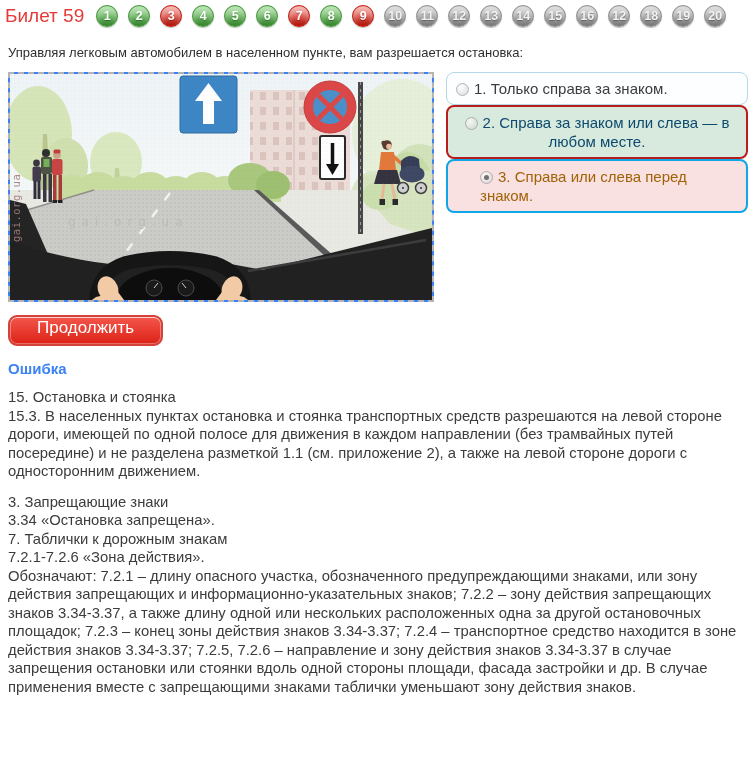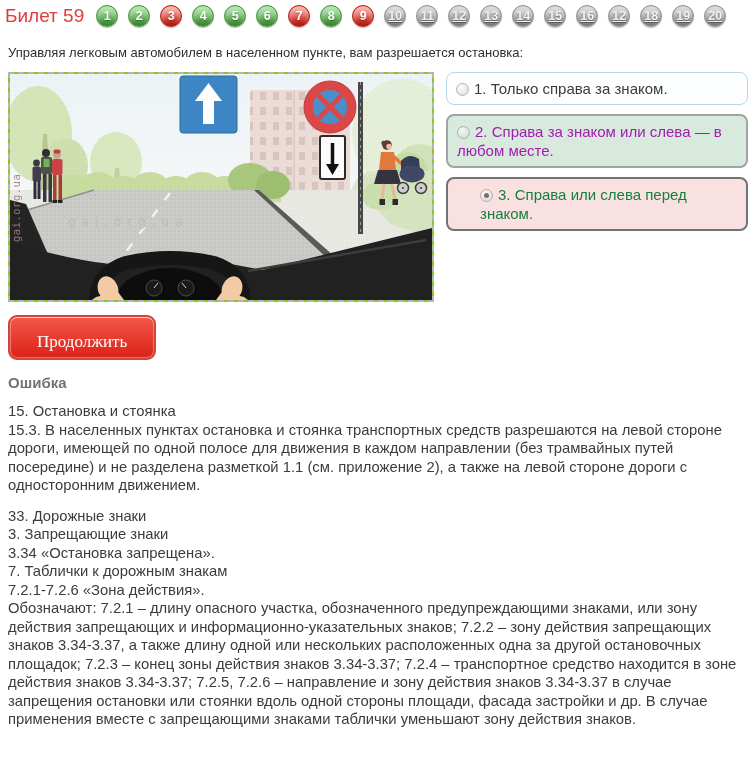--- a/index.html
+++ b/index.html
@@ -16,58 +16,58 @@
   .tickets { display:flex; gap:10px; }
   .ticket {
     width:22px; height:22px; border-radius:50%;
     display:flex; align-items:center; justify-content:center;
     color:#fff; font-size:12.5px; font-weight:bold; cursor:pointer;
     text-shadow:0 1px 1px rgba(0,0,0,.35);
     box-shadow: inset 0 6px 6px rgba(255,255,255,.45), inset 0 -4px 6px rgba(0,0,0,.25), 0 1px 1px rgba(0,0,0,.25);
   }
   .ticket.green { background:linear-gradient(180deg,#8fd486,#46a83c); border:1px solid #3f9a36; }
   .ticket.red   { background:linear-gradient(180deg,#f28b84,#dd1d10); border:1px solid #c21a0e; }
-  .ticket.gray  { background:linear-gradient(180deg,#c9c9c9,#999999); border:1px solid #8f8f8f; color:#f2f2f2;text-decoration:underline; }
+  .ticket.gray  { background:linear-gradient(180deg,#c9c9c9,#999999); border:1px solid #8f8f8f; color:#f2f2f2; }
   
   .question { margin:17px 8px 12px 8px; font-size:13px; color:#2e2e2e; }
   
   .content { display:flex; margin-left:8px; }
   .scene {
-    width:426px; height:230px; border:2px dashed #b5b5b5; background:#84cc16;
+    width:426px; height:230px; border:2px dashed #b5b5b5; background:#3b82f6;
     flex:none; overflow:hidden;
   }
   .answers { margin-left:12px; width:302px; display:flex; flex-direction:column; }
   .answer {
     border-radius:8px; padding:6px 9px; font-size:15px; line-height:19px;
-    margin-bottom:9px; cursor:pointer;
+    cursor:pointer;
   }
   .answer.neutral { background:#fdfeff; border:1px solid #b6d7e8; color:#3c3c3c; }
-  .answer.correct { background:#d8e9dd; border:2px solid #a3a3a3; color:#a21caf; }
-  .answer.wrong   { background:#f9e1e1; border:2px solid #737373; color:#15803d;padding-left:32px; }
+  .answer.correct { background:#d8e9dd; border:2px solid #b91c1c; color:#0c4a6e;text-align:center; }
+  .answer.wrong   { background:#f9e1e1; border:2px solid #0ea5e9; color:#a16207;padding-left:32px; }
   .radio {
     display:inline-block; width:13px; height:13px; border-radius:50%;
     border:1px solid #9a9a9a;
     background:radial-gradient(circle at 35% 30%, #ffffff, #cfcfcf);
     vertical-align:-2px; margin-right:5px; position:relative; opacity:.75;
   }
   .radio.selected::after {
     content:""; position:absolute; left:3px; top:3px; width:5px; height:5px;
     border-radius:50%; background:#4a4a4a;
   }
   
   .btn-continue {
-    display:inline-block; margin:13px 0 0 8px; padding:15px 27px 6px;
+    display:inline-block; margin:13px 0 0 8px; padding:1px 27px 6px;
     font-size:17px; color:#fff; cursor:pointer;
     background:linear-gradient(180deg,#f4564b,#dc2217);
     border:2px solid #d44339; border-radius:9px;
     box-shadow: inset 0 1px 0 rgba(255,255,255,.6), inset 0 0 0 1px rgba(255,255,255,.35);
-    font-family:Liberation Serif, serif;
-  }
-  
-  .error-heading { font-weight:bold; font-size:15px; color:#737373; margin:14px 13px 11px 8px; }
+    font-family:Liberation Sans, sans-serif;
+  }
+  
+  .error-heading { font-weight:bold; font-size:15px; color:#3b82f6; margin:14px 13px 11px 8px; }
   .explanation { margin:0 6px 0 8px; font-size:14.8px; line-height:18.5px; color:#3c3c3c; }
   .block + .block { margin-top:12px; }
 </style>
 </head>
 <body>
 
 
 
 <div class="header">
   <span class="title">Билет 59</span>
@@ -257,21 +257,20 @@
 <div class="btn-continue">Продолжить</div>
 
 <div class="error-heading">Ошибка</div>
 
 <div class="explanation">
     <div class="block">
       <div>15. Остановка и стоянка</div>
       <div>15.3. В населенных пунктах остановка и стоянка транспортных средств разрешаются на левой стороне дороги, имеющей по одной полосе для движения в каждом направлении (без трамвайных путей посередине) и не разделена разметкой 1.1 (см. приложение 2), а также на левой стороне дороги с односторонним движением.</div>
     </div>
     <div class="block">
-      <div>33. Дорожные знаки</div>
       <div>3. Запрещающие знаки</div>
       <div>3.34 «Остановка запрещена».</div>
       <div>7. Таблички к дорожным знакам</div>
       <div>7.2.1-7.2.6 «Зона действия».</div>
       <div>Обозначают: 7.2.1 – длину опасного участка, обозначенного предупреждающими знаками, или зону действия запрещающих и информационно-указательных знаков; 7.2.2 – зону действия запрещающих знаков 3.34-3.37, а также длину одной или нескольких расположенных одна за другой остановочных площадок; 7.2.3 – конец зоны действия знаков 3.34-3.37; 7.2.4 – транспортное средство находится в зоне действия знаков 3.34-3.37; 7.2.5, 7.2.6 – направление и зону действия знаков 3.34-3.37 в случае запрещения остановки или стоянки вдоль одной стороны площади, фасада застройки и др. В случае применения вместе с запрещающими знаками таблички уменьшают зону действия знаков.</div>
     </div>
   </div>
 
 
 

